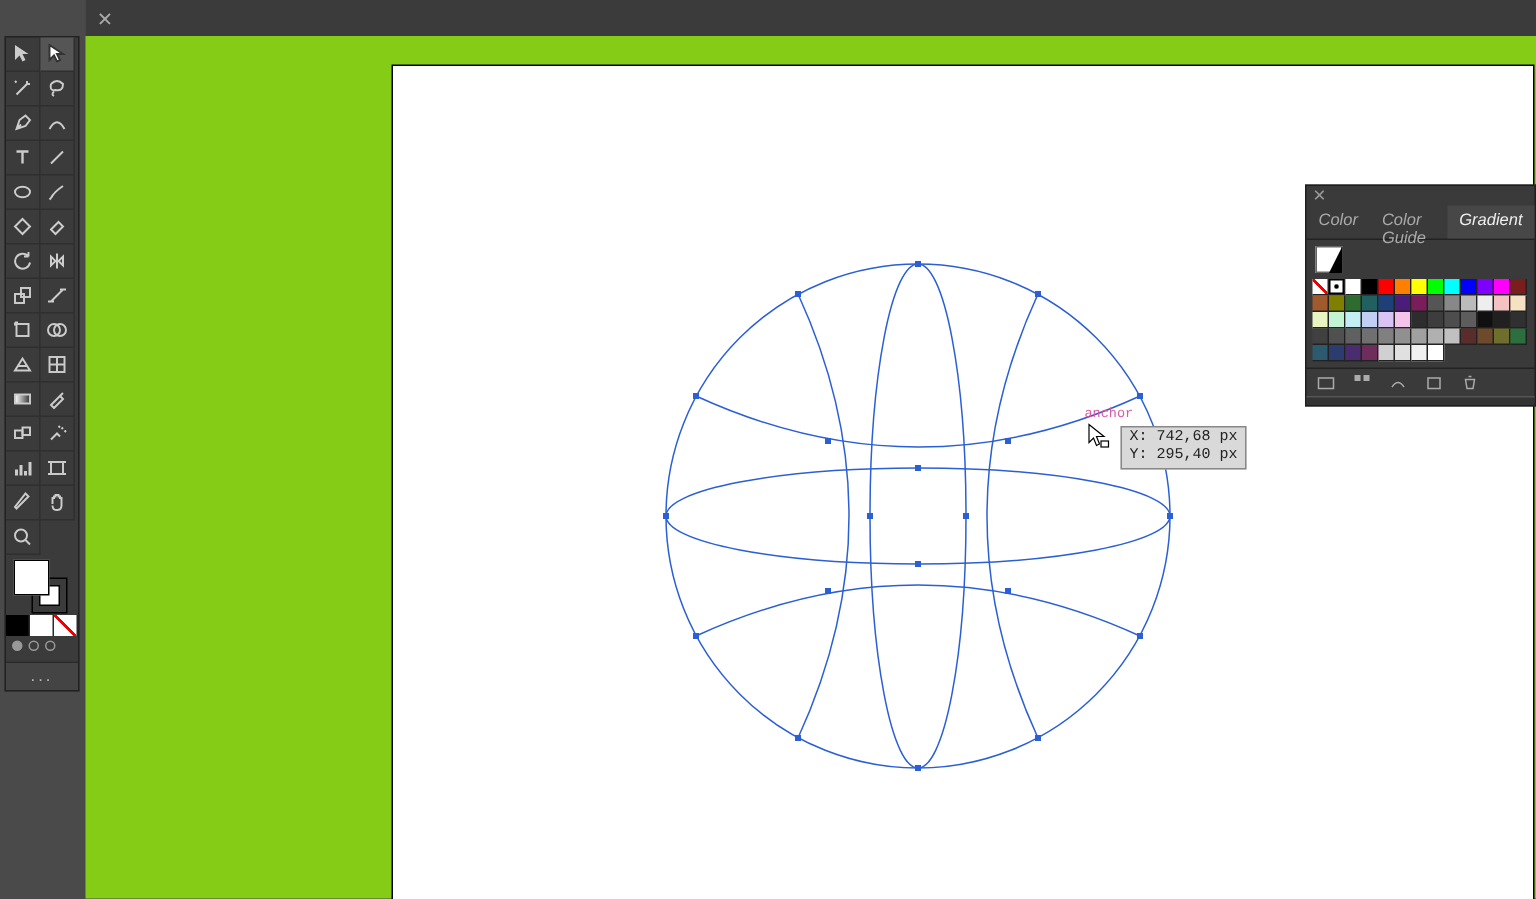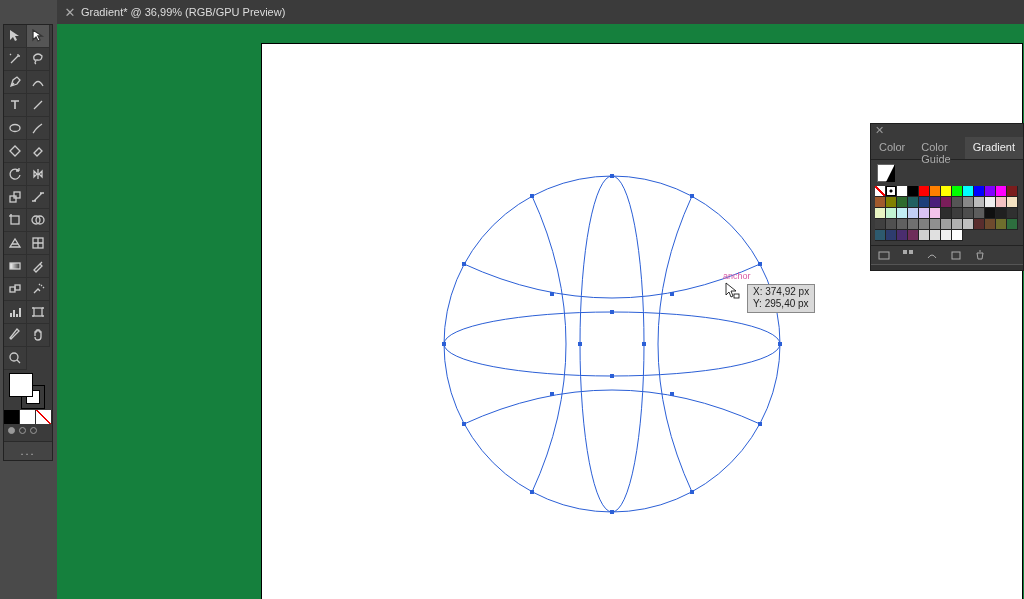--- a/index.html
+++ b/index.html
@@ -21,53 +21,52 @@
   .rowthree div{width:16px;height:14px;box-sizing:border-box;border-right:1px solid #2a2a2a;}
   .sw-black{background:#000;}
   .sw-white{background:#fff;}
   .sw-none{background:#fff;position:relative;}
   .sw-none::after{content:"";position:absolute;left:0;top:0;right:0;bottom:0;background:linear-gradient(45deg,transparent 45%,#e00 45%,#e00 55%,transparent 55%);}
   .dots{width:48px;padding:3px 4px;display:flex;gap:4px;}
   .dots span{width:5px;height:5px;border-radius:50%;border:1px solid #999;}
   .dots span:first-child{background:#999;}
   .threedotsbtn{width:48px;height:18px;display:flex;align-items:center;justify-content:center;color:#bbb;letter-spacing:2px;border-top:1px solid #2a2a2a;background:#444;margin-top:4px;}
   
-  .docwrap{position:absolute;left:57px;top:24px;right:0;bottom:0;background:#15803d;}
+  .docwrap{position:absolute;left:57px;top:24px;right:0;bottom:0;background:#84cc16;font-family:Liberation Mono, monospace;}
   .canvas{position:absolute;left:205px;top:20px;width:760px;height:560px;background:#fff;box-shadow:0 0 0 1px #000;}
   
   .globe{position:absolute;left:180px;top:130px;width:340px;height:340px;}
   .globe svg{width:100%;height:100%;overflow:visible;}
   .globe .p{stroke:#2b5fd6;stroke-width:1;fill:none;}
   .anchor{fill:#2b5fd6;}
   
   .cursorarea{position:absolute;left:463px;top:238px;}
   .cursorarea svg{position:absolute;left:0;top:0;}
   .anchorlabel{position:absolute;left:-2px;top:-11px;font-size:9px;color:#d85aa5;}
   .tip{position:absolute;left:22px;top:2px;background:#d9d9d9;border:1px solid #888;padding:1px 5px 2px 5px;font-size:10px;color:#222;white-space:nowrap;line-height:12px;}
   
   .panel{position:absolute;right:0;top:123px;width:152px;background:#3a3a3a;border:1px solid #1e1e1e;}
   .panel .closebtn{height:13px;padding-left:4px;color:#999;font-size:11px;}
-  .panel .tabs{display:flex;height:22px;border-bottom:1px solid #222;}
+  .panel .tabs{display:flex;height:22px;border-bottom:1px solid #222;font-style:italic;}
   .panel .ptab{padding:4px 8px 0 8px;color:#aaa;font-size:11px;cursor:pointer;}
   .panel .ptab.active{color:#eee;background:#474747;}
   .panel .current{height:26px;display:flex;align-items:center;padding-left:6px;}
   .panel .curswatch{width:16px;height:16px;background:#fff;border:1px solid #666;position:relative;}
   .panel .curswatch::after{content:"";position:absolute;left:8px;top:-1px;width:0;height:0;border-style:solid;border-width:0 0 18px 9px;border-color:transparent transparent #000 transparent;}
   .panel .grid{display:flex;flex-wrap:wrap;padding:0 4px 4px 4px;gap:0;}
   .panel .sw{width:11px;height:11px;border-right:1px solid #222;border-bottom:1px solid #222;box-sizing:border-box;cursor:pointer;}
   .panel .footer{height:18px;border-top:1px solid #222;display:flex;align-items:center;gap:10px;padding:0 6px;color:#aaa;}
   .panel .footer .ficon{width:14px;height:14px;display:flex;align-items:center;justify-content:center;}
   .panel .resize{height:5px;background:#333;border-top:1px solid #555;}
 </style>
 </head>
 <body>
 
 <div class="tabbar">
   <span class="close">✕</span>
-  <span class="title">Gradient* @ 36,99% (RGB/GPU Preview)</span>
 </div>
 
 <div class="leftcol">
   <div class="toolbox">
 
     <div class="tool">
         <svg viewBox="0 0 14 14">
           <path d="M2 1 L2 11 L5 8 L7 12 L9 11 L7 7 L11 7 Z" fill="#ccc" stroke="none"></path>
         </svg>
       </div>
@@ -280,21 +279,21 @@
       </svg>
     </div>
 
     <div class="cursorarea">
       <span class="anchorlabel">anchor</span>
       <svg width="16" height="18">
           <path d="M1 1 L1 13 L4 10 L6 15 L8 14 L6 9 L11 9 Z" fill="#fff" stroke="#000" stroke-width="0.8"></path>
           <rect x="9" y="12" width="5" height="4" fill="none" stroke="#000" stroke-width="0.8"></rect>
         </svg>
       <div class="tip">
-        <div>X: 374,92 px</div>
+        <div>X: 742,68 px</div>
         <div>Y: 295,40 px</div>
       </div>
     </div>
   </div>
 </div>
 
 <div class="panel">
   <div class="closebtn">✕</div>
   <div class="tabs">
     <div class="ptab">Color</div>

